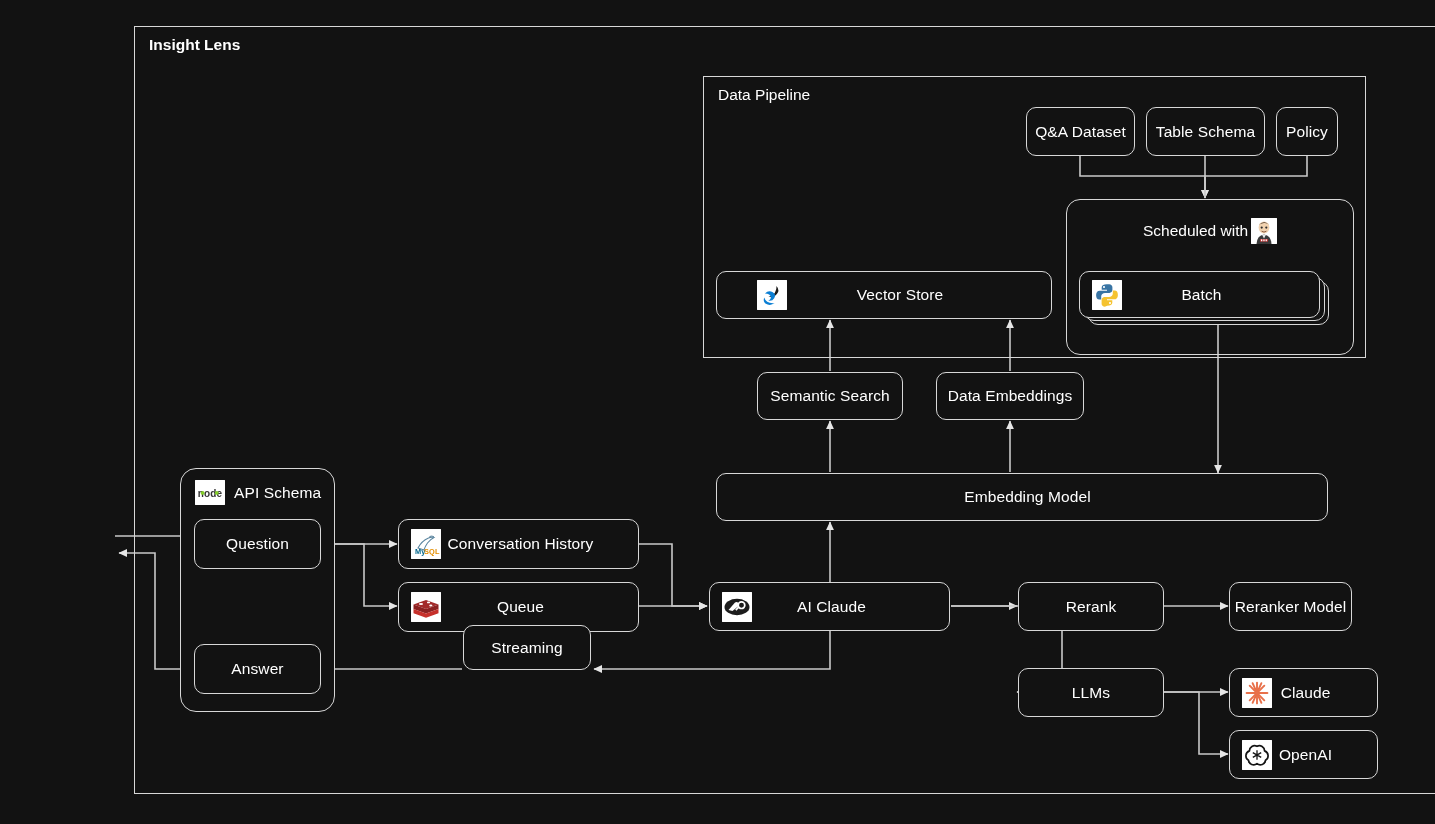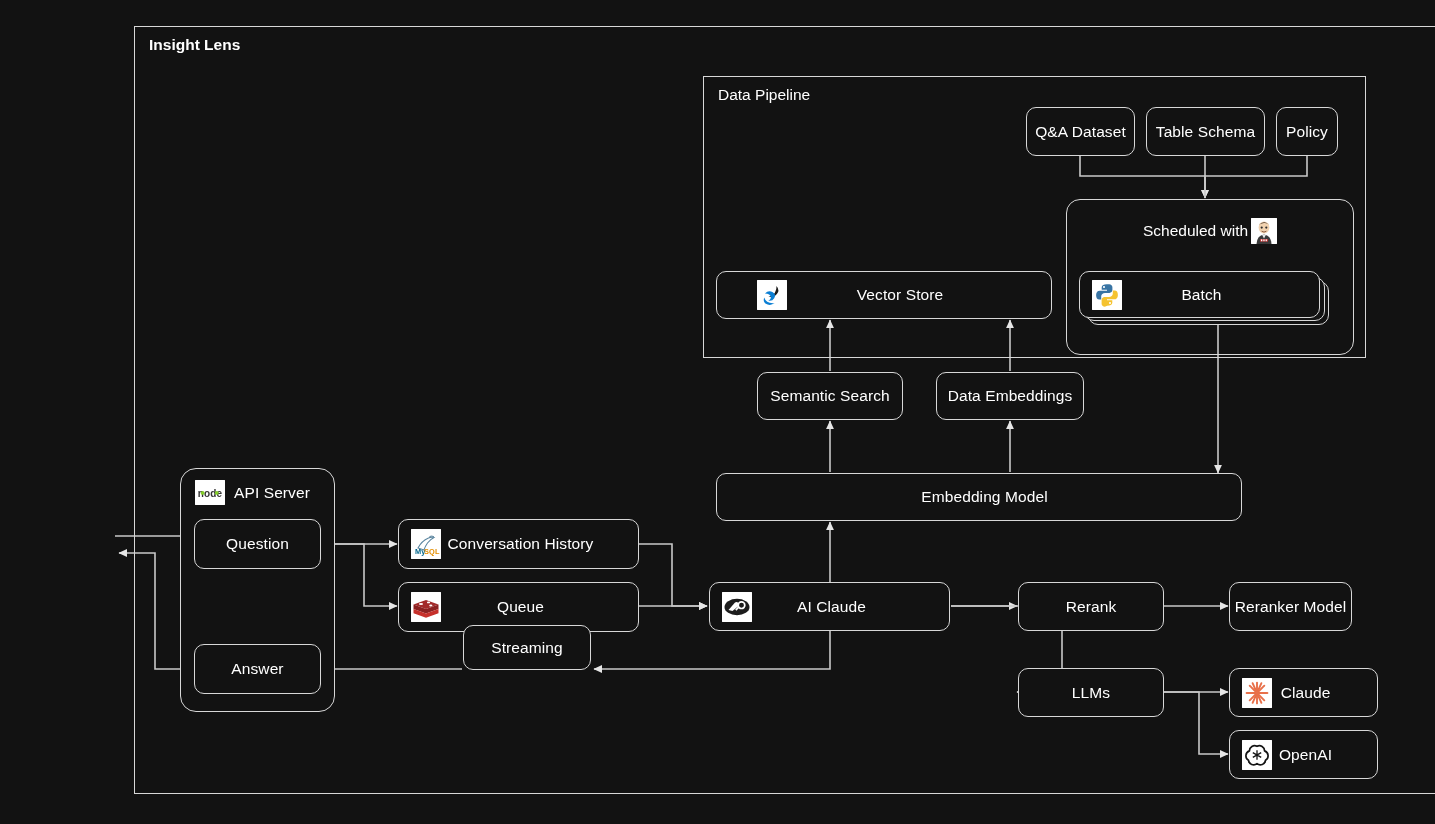--- a/index.html
+++ b/index.html
@@ -198,21 +198,21 @@
               display:block;">
     <div style="position:absolute; left:14px; top:11px; display:flex; align-items:center; gap:9px;">
       <span class="icon-box" style="margin-left:0;width:30px;height:25px;">
         <svg width="30" height="25" viewBox="0 0 30 25">
           <rect width="30" height="25" fill="#fff"></rect>
           <text x="15" y="16.5" font-family="Liberation Sans, sans-serif" font-size="10" font-weight="bold" fill="#333" text-anchor="middle">node</text>
           <circle cx="7.6" cy="12.9" r="1.9" fill="#83cd29"></circle>
           <circle cx="21.8" cy="12.9" r="1.9" fill="#83cd29"></circle>
         </svg>
       </span>
-      <span style="font-size:15.5px;">API Server</span>
+      <span style="font-size:15.5px;">API Schema</span>
     </div>
   </div>
 
   <div class="node" style="left:194px; top:519px; width:127px; height:50px;">
     <span class="lbl">Question</span>
   </div>
 
   <div class="node" style="left:194px; top:644px; width:127px; height:50px;">
     <span class="lbl">Answer</span>
   </div>
@@ -263,21 +263,21 @@
   </div>
 
   <div class="node" style="left:757px; top:372px; width:146px; height:48px;">
     <span class="lbl">Semantic Search</span>
   </div>
 
   <div class="node" style="left:936px; top:372px; width:148px; height:48px;">
     <span class="lbl">Data Embeddings</span>
   </div>
 
-  <div class="node" style="left:716px; top:473px; width:526px; height:48px;padding-left:11px;">
+  <div class="node" style="left:716px; top:473px; width:612px; height:48px;padding-left:11px;">
     <span class="lbl">Embedding Model</span>
   </div>
 
   <div class="node with-icon" style="left:716px; top:271px; width:336px; height:48px;">
     <span class="icon-box" style="margin-left:40px;">
       <svg width="30" height="30" viewBox="0 0 30 30">
         <rect width="30" height="30" fill="#fff"></rect>
         <path d="M19.5 6 q4 4.5 -0.5 9 q-3.5 3.5 -7.5 1 q4.5 0.5 6.5 -3.5 q1.8 -3.8 1.5 -6.5z" fill="#1b1b1b"></path>
         <path d="M8 13.5 q3.5 -3.8 7.8 -1.2 q3.6 2.2 1.4 6 q-1.9 3.2 -6 2.4 q3 -1.6 2.6 -4 q-0.5 -2.8 -5.8 -3.2z" fill="#0b7fd4"></path>
         <path d="M7.2 17.5 q2 6.4 10.4 5.6 q-4.4 3.4 -9.2 0.4 q-2.6 -2.2 -1.2 -6z" fill="#0b7fd4"></path>

